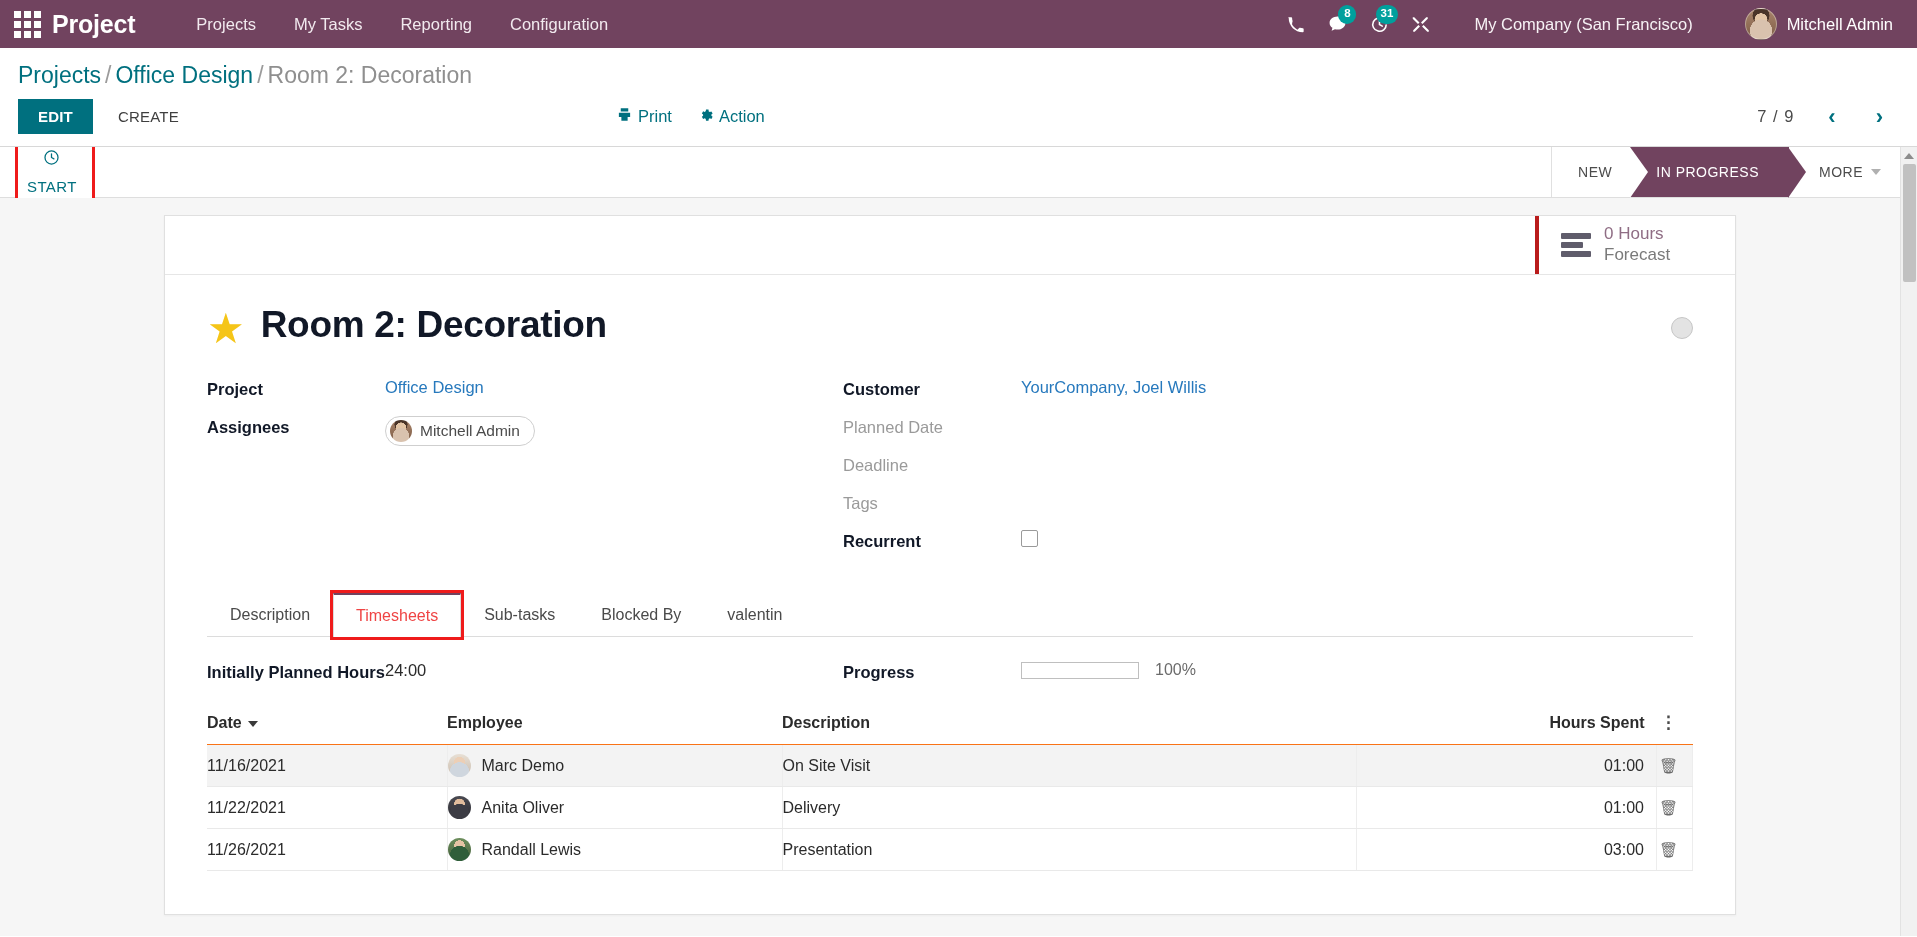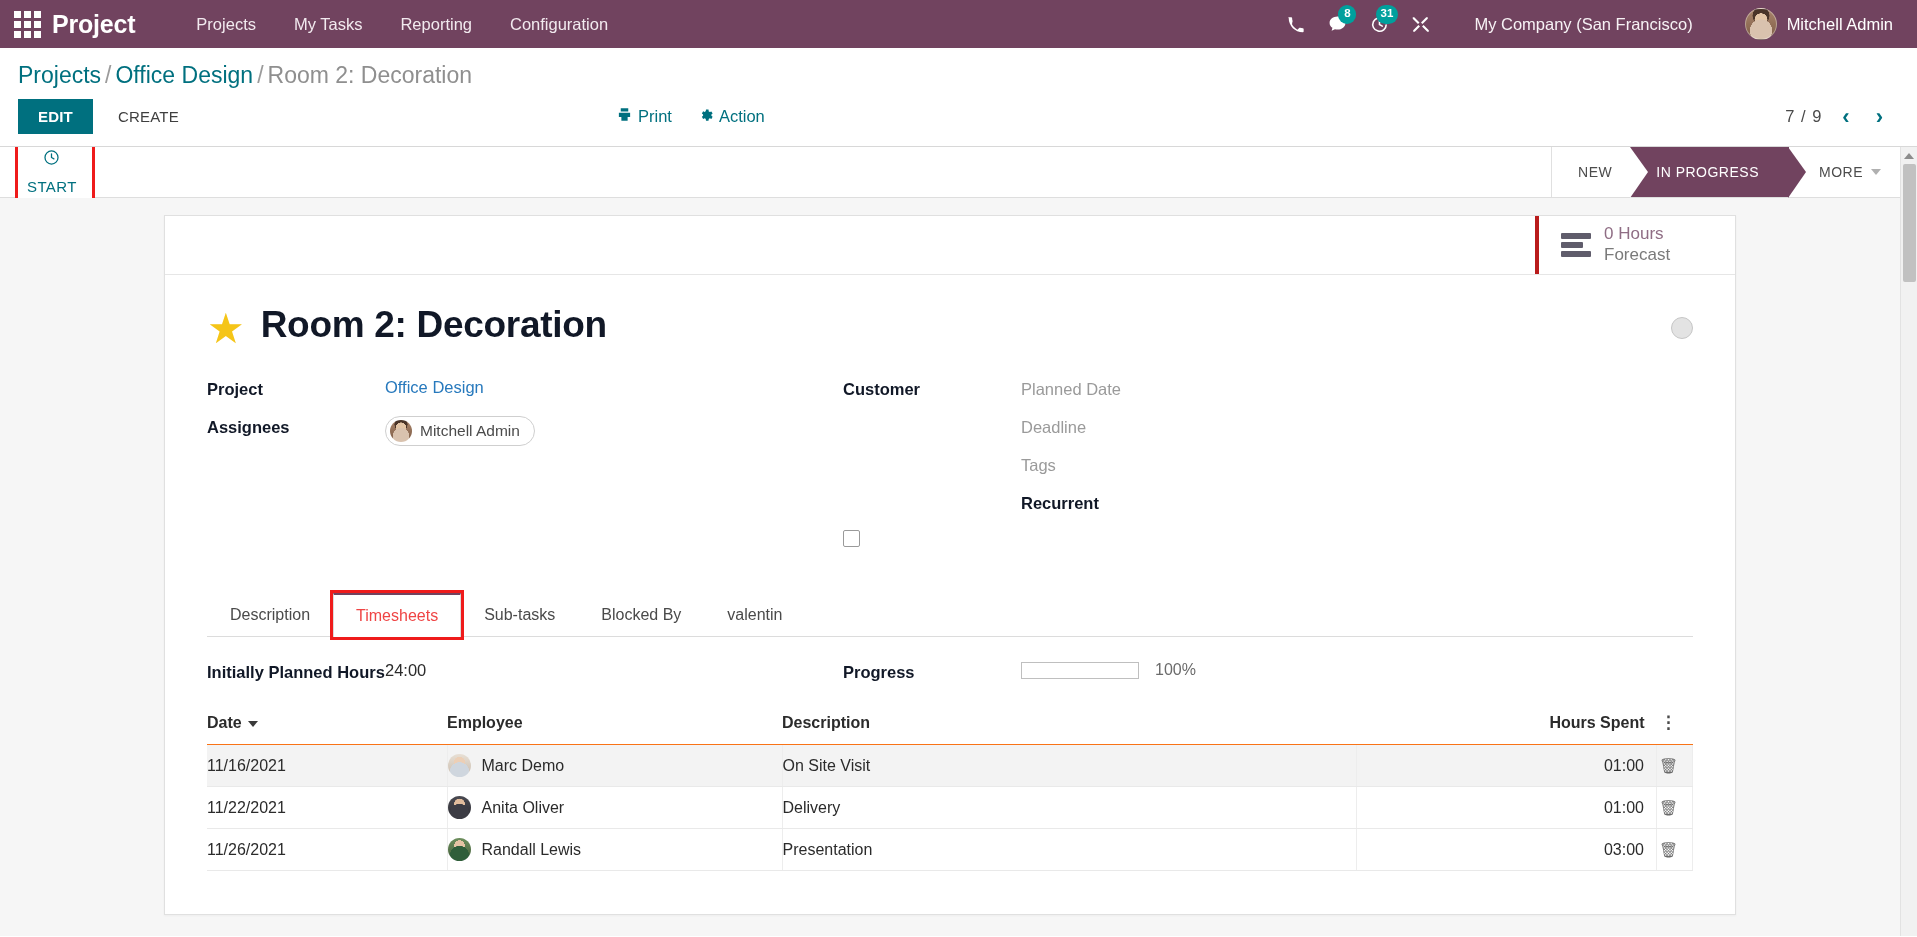--- a/index.html
+++ b/index.html
@@ -151,21 +151,21 @@
     color: #00707f;
     font-size: 16.5px;
     display: flex; align-items: center; gap: 6px;
     cursor: pointer;
     white-space: nowrap;
   }
   .pager {
     margin-left: auto;
     display: flex;
     align-items: center;
-    gap: 14px;
+    gap: 28px;
     padding-right: 10px;
   }
   .pager-value { font-size: 16.5px; color: #4a4a4a; letter-spacing: 1px; }
   .pager-btn {
     color: #00707f;
     cursor: pointer;
     font-size: 22px;
     line-height: 1;
     padding: 2px 6px;
     font-weight: 700;
@@ -642,20 +642,23 @@
             <div class="fvalue">
               <span class="tag-pill">
                 <span class="tag-avatar"></span>
                 <span>Mitchell Admin</span>
               </span>
             </div>
           </div>
 
           <div class="fgroup">
             <div class="flabel">Customer</div>
+            <div class="fvalue">
+              <a class="teal">YourCompany, Joel Willis</a>
+            </div>
 
             <div class="flabel empty">Planned Date</div>
             <div class="fvalue"></div>
 
             <div class="flabel empty">Deadline</div>
             <div class="fvalue"></div>
 
             <div class="flabel empty">Tags</div>
             <div class="fvalue"></div>
 

